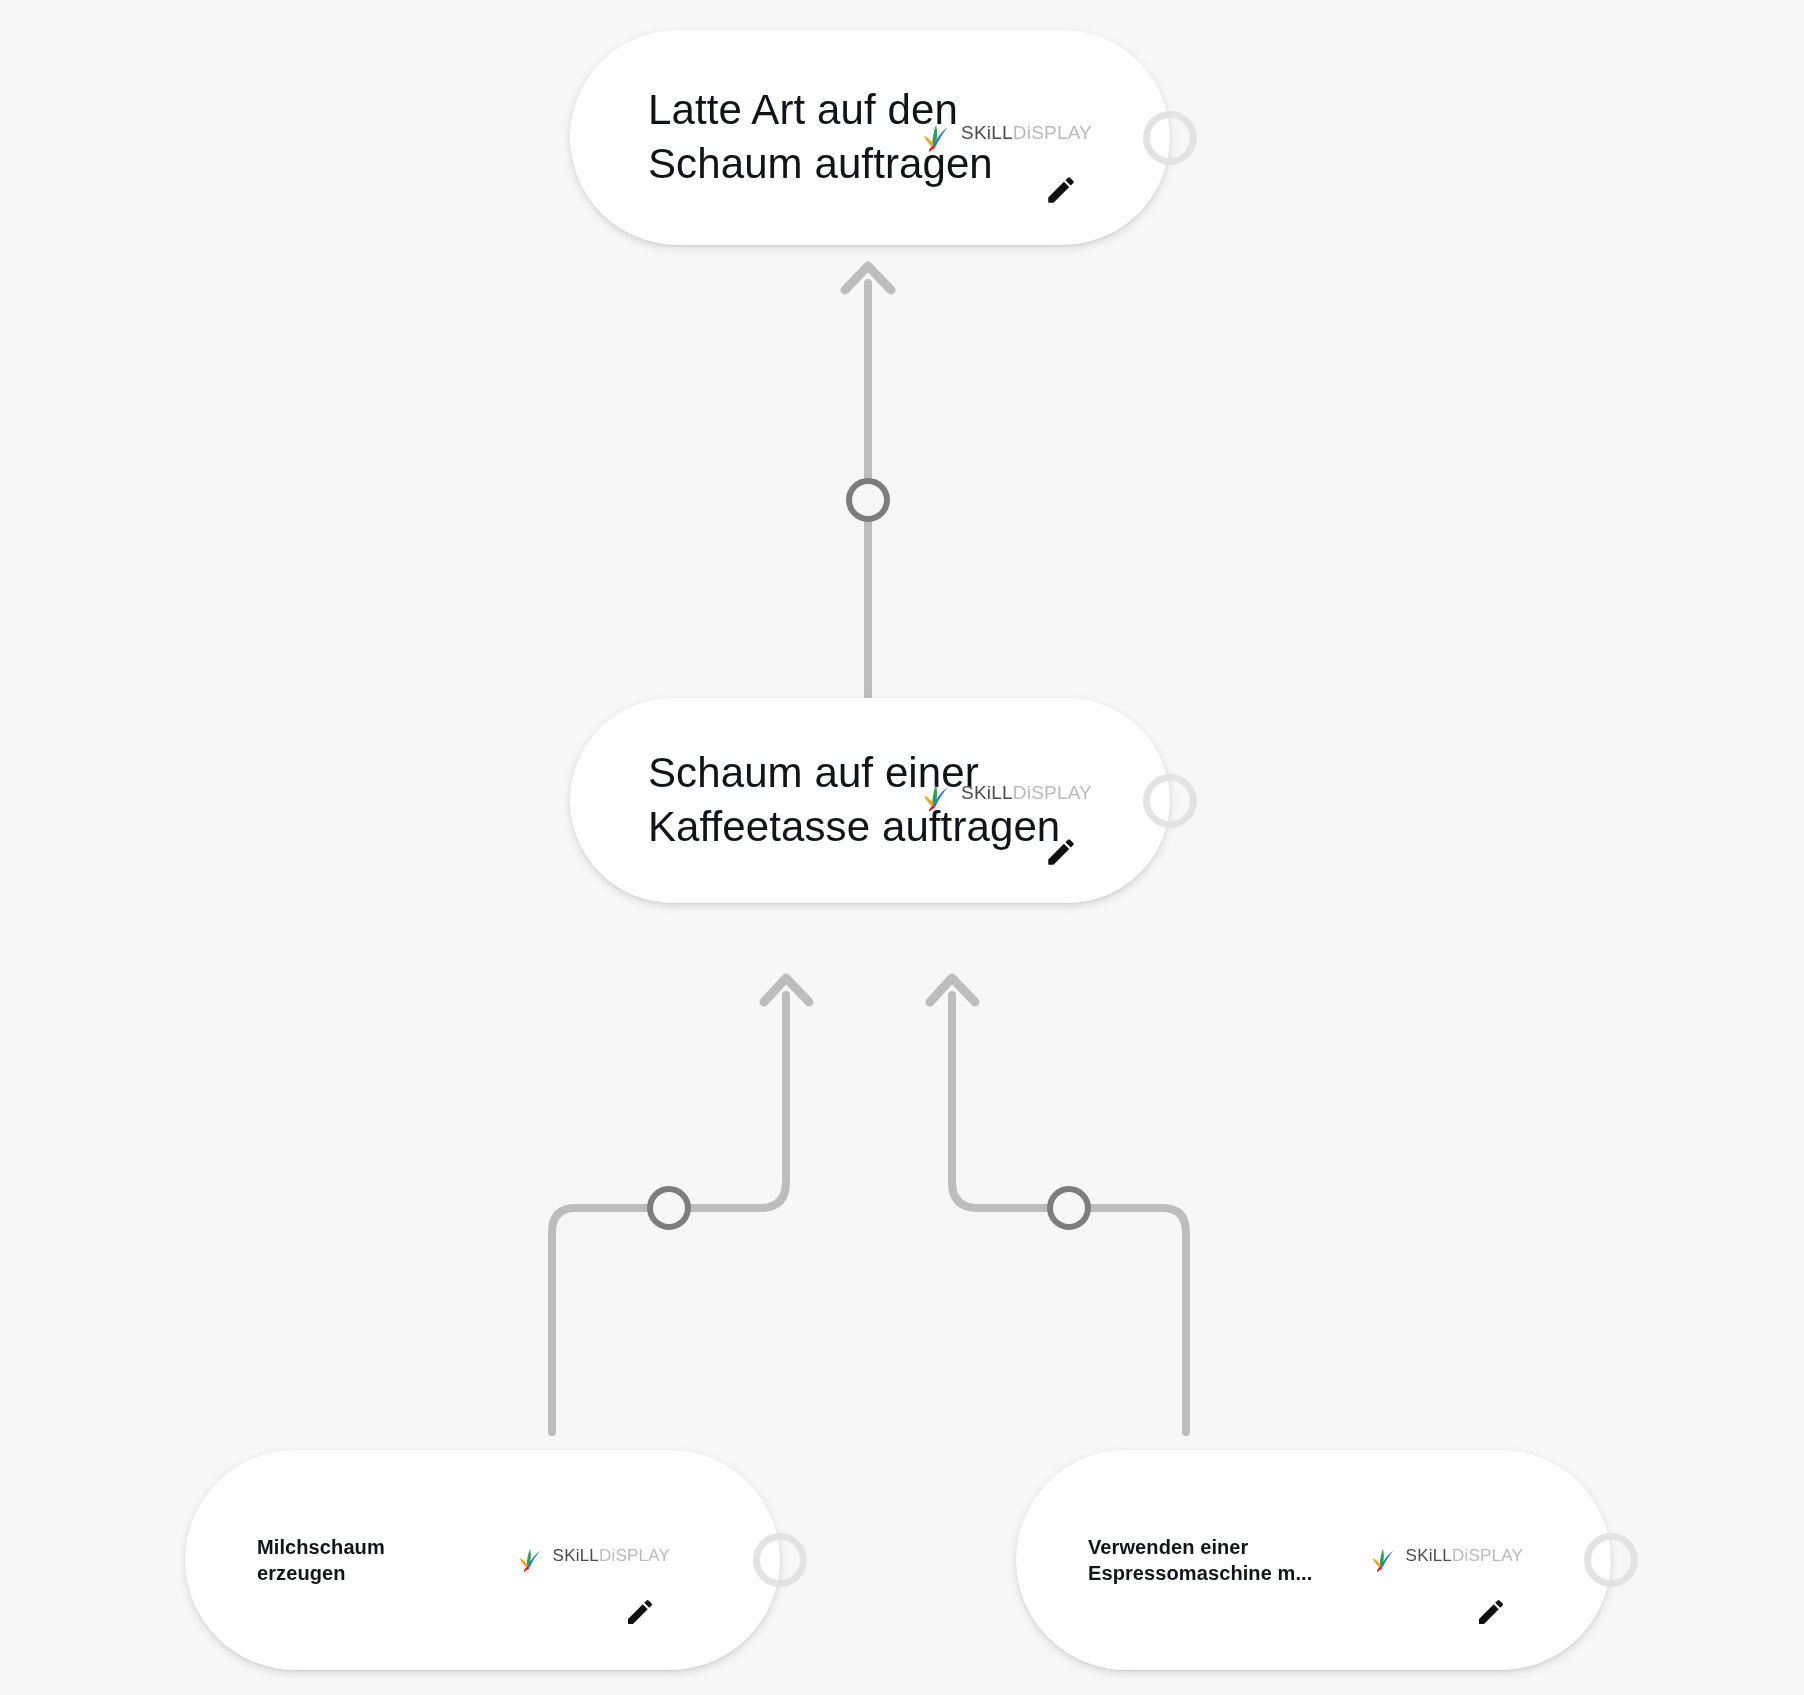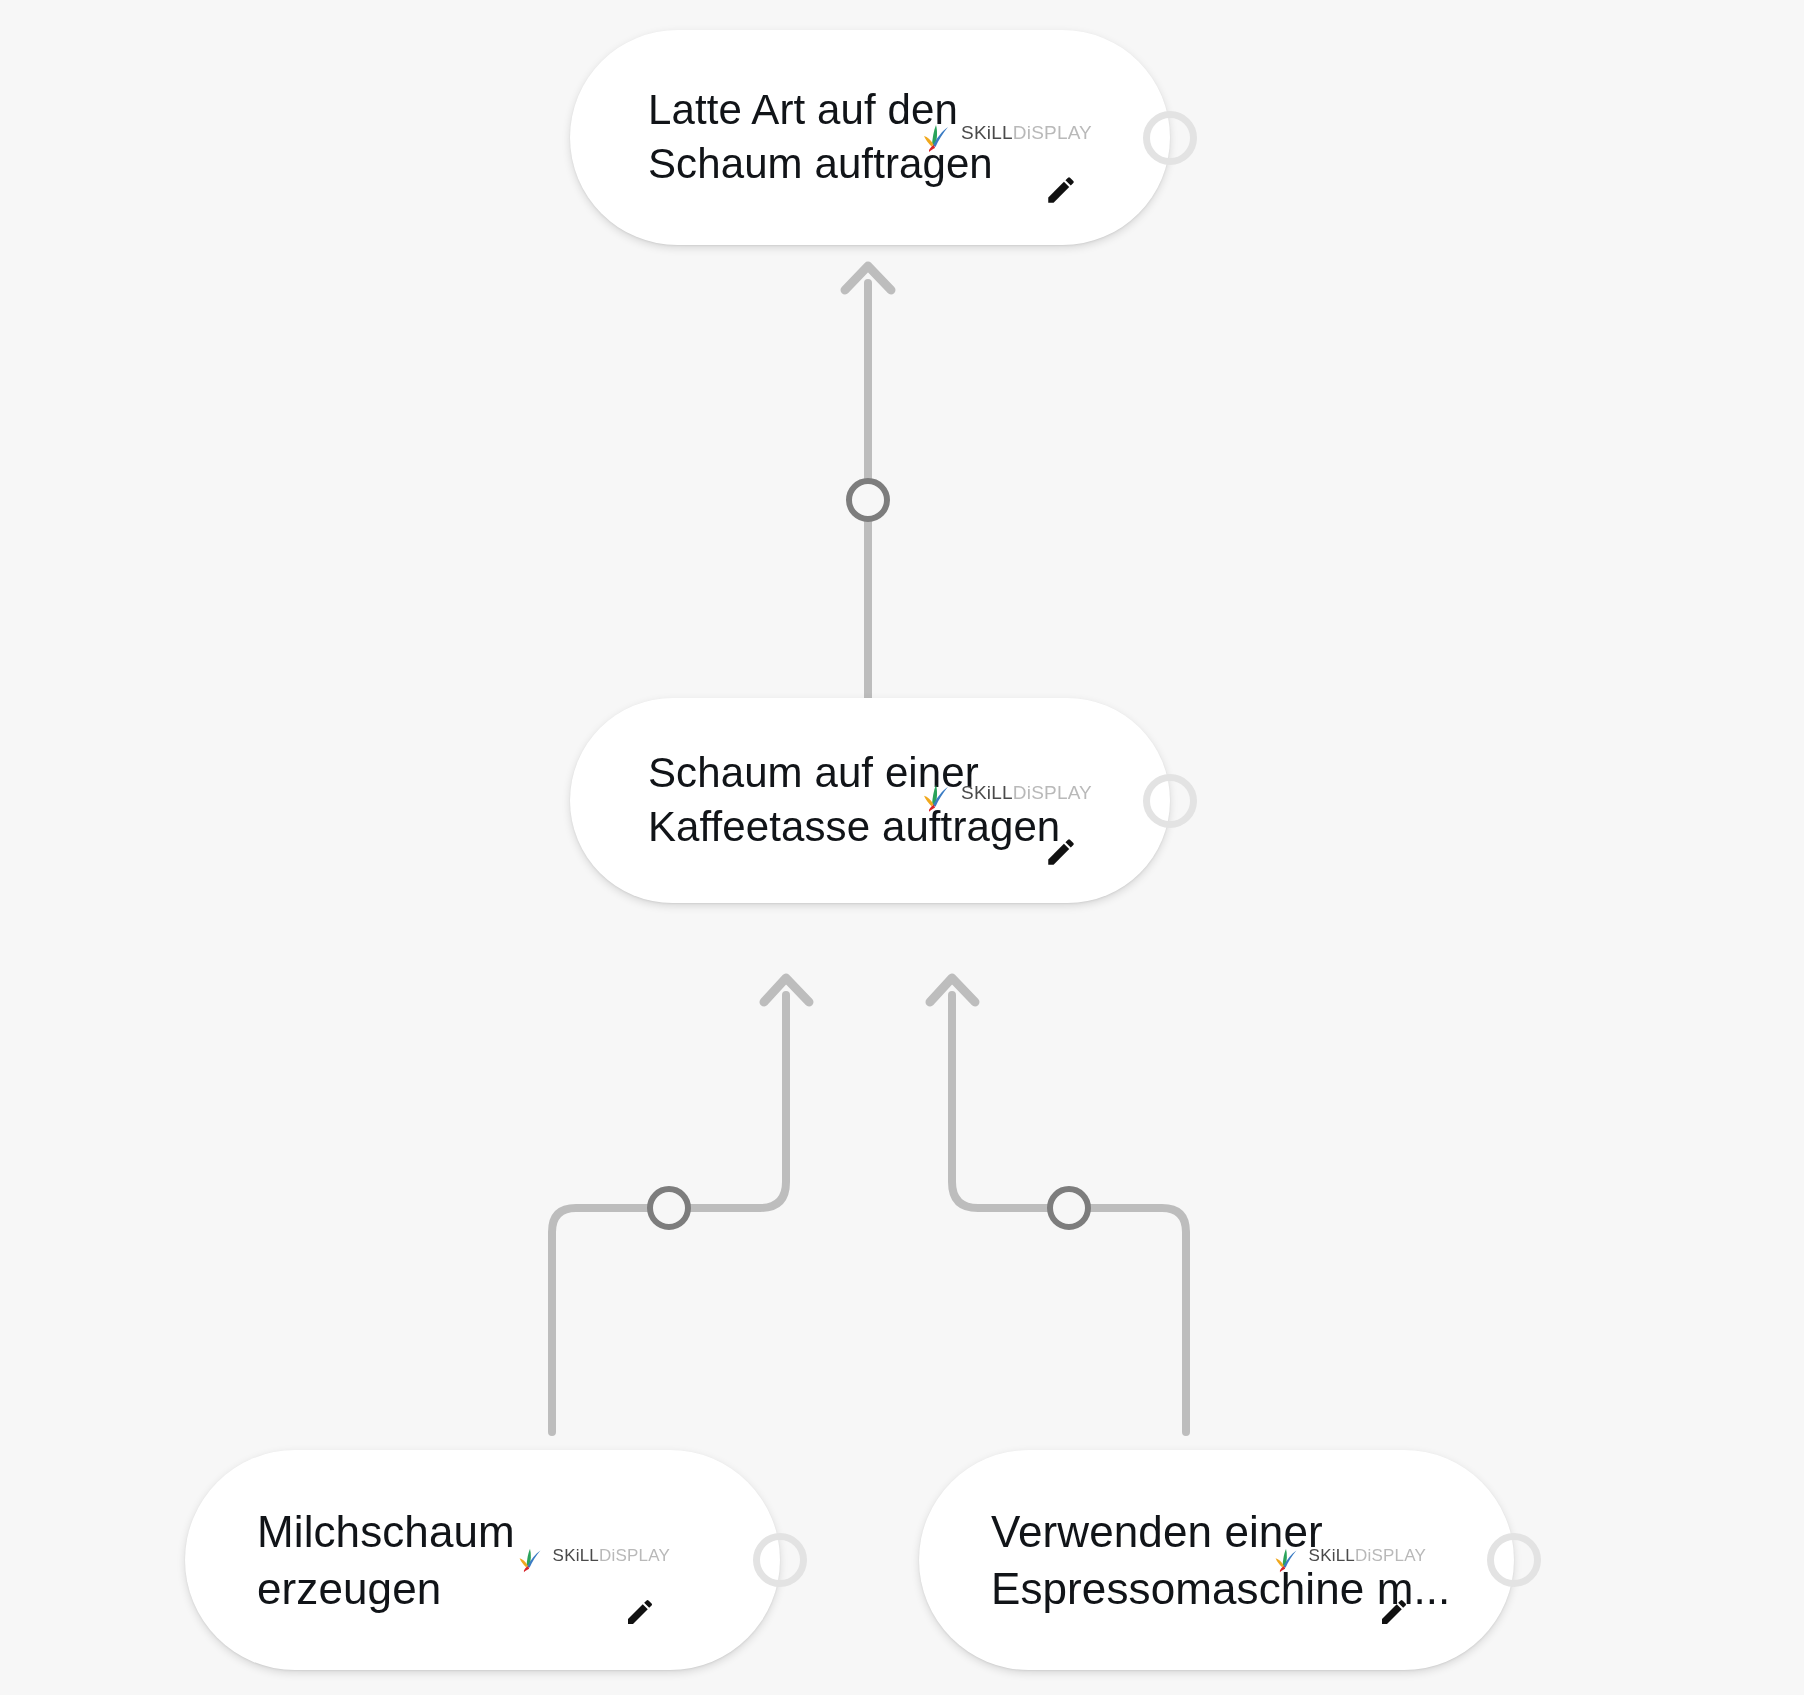--- a/index.html
+++ b/index.html
@@ -53,21 +53,22 @@
     font-size: 42px;
     line-height: 1.30;
     color: #111418;
     font-weight: 400;
     letter-spacing: 0.1px;
     white-space: pre-line;
     font-family: "Liberation Sans", sans-serif;
   }
   .node.small .node-title {
     left: 72px;
-    font-size: 44px;
+    font-size: 20px;
+    font-weight: bold;
   }
 
   
   .brand {
     position: absolute;
     display: flex;
     align-items: flex-start;
     gap: 10px;
     top: 50%;
     transform: translateY(-50%);
@@ -226,21 +227,21 @@
         <svg viewBox="0 0 24 24" aria-hidden="true">
           <path d="M3 17.25V21h3.75L17.81 9.94l-3.75-3.75L3 17.25z" fill="#111111"></path>
           <path d="M20.71 7.04a1 1 0 000-1.41l-2.34-2.34a1 1 0 00-1.41 0l-1.83 1.83 3.75 3.75 1.83-1.83z" fill="#111111"></path>
         </svg>
       </span>
 
       <span class="anchor-ring" style="right:-27px;"></span>
     </div>
   </div>
 
-  <div class="node small" style="left:919px; top:1450px; width:595px; height:220px;">
+  <div class="node small" style="left:1016px; top:1450px; width:595px; height:220px;">
     <div class="node-inner">
       <div class="node-title">Verwenden einer
 Espressomaschine m...</div>
 
       <div class="brand" style="right:88px;">
         <span class="brand-mark" style="width:26px;height:28px;">
           <svg viewBox="0 0 60 64" width="26" height="28" aria-hidden="true">
             <path d="M30 6 C33 18 33 34 28 48 L22 46 C23 32 25 18 30 6 Z" fill="#2aa35a"></path>
             <path d="M54 10 C44 22 35 36 29 50 L24 46 C32 32 42 18 54 10 Z" fill="#3b7cc4"></path>
             <path d="M6 28 C13 30 20 36 25 45 L21 49 C15 42 9 36 6 28 Z" fill="#f0a81e"></path>

